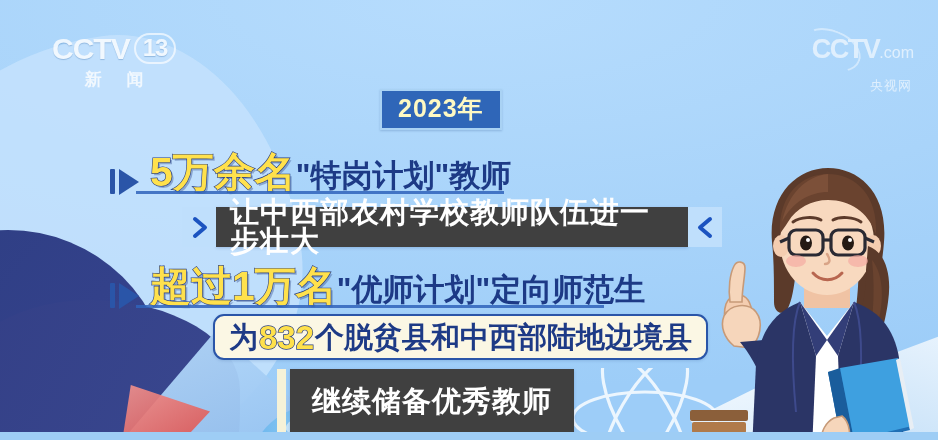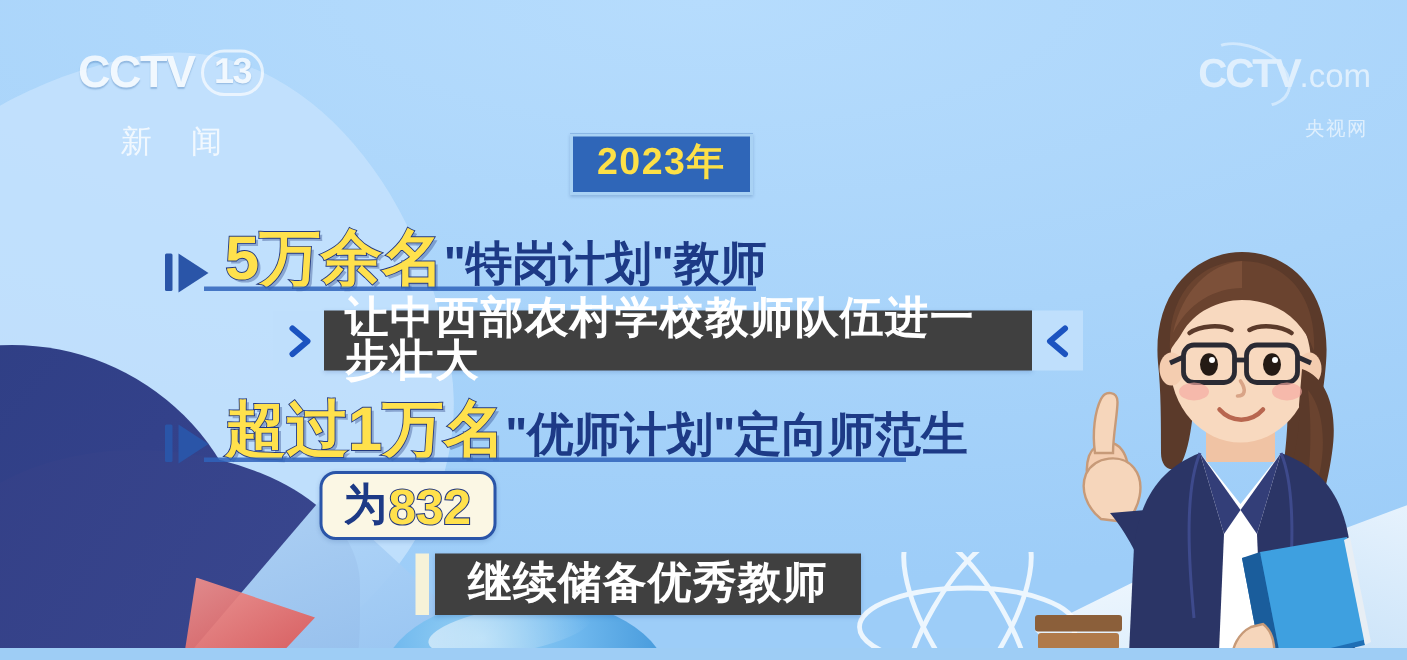--- a/index.html
+++ b/index.html
@@ -128,25 +128,25 @@
     display: inline-block;
     border: 2px solid rgba(255,255,255,.85);
     border-radius: 16px;
     padding: 0 7px 1px 7px;
     margin-left: 4px;
     font-size: 24px;
     line-height: 26px;
     vertical-align: 3px;
   }
   .cctv13 .row2 {
-    margin-top: 20px;
-    font-size: 21px;
+    margin-top: 7px;
+    font-size: 17px;
     letter-spacing: 10px;
     text-indent: 10px;
-    font-weight: normal;
+    font-weight: bold;
   }
   .cctv-com {
     position: absolute;
     right: 24px; top: 36px;
     color: #ffffff;
     opacity: .62;
     user-select: none;
     text-align: right;
   }
   .cctv-com .big {
@@ -156,21 +156,21 @@
     line-height: 26px;
   }
   .cctv-com .cn {
     position: absolute;
     right: 2px; top: -3px;
     font-size: 13px;
     letter-spacing: 1px;
     margin-top: 44px;
   }
   .cctv-com .dom {
-    font-size: 22px;
+    font-size: 16px;
     letter-spacing: 0px;
   }
   .cctv-com .swoosh {
     position: absolute;
     right: 52px; top: -6px;
     width: 58px; height: 36px;
     border: 2px solid rgba(255,255,255,.7);
     border-radius: 50%;
     border-left-color: transparent;
     border-bottom-color: transparent;
@@ -179,21 +179,21 @@
 
   
   .content { position: absolute; inset: 0; }
 
   .year-box {
     position: absolute;
     left: 380px; top: 89px;
     padding: 5px 16px 7px 16px;
     background: #2f66b8;
     border: 2px solid #a9d2f4;
-    color: #fde047;
+    color: #fef9c3;
     font-size: 25px;
     font-weight: bold;
     letter-spacing: 1px;
     line-height: 1;
     box-shadow: 0 1px 2px rgba(40,80,140,.25);
   }
 
   .line {
     position: absolute;
     white-space: nowrap;
@@ -372,23 +372,24 @@
     </div>
 
     <div class="line" style="left:110px; top:266px;">
       <span class="marker"><span class="bar"></span><span class="tri"></span></span><span class="hl">超过1万名</span><span class="navy">"优师计划"定向师范生</span>
     </div>
     <div class="underline" style="left:136px; top:305px; width:468px;"></div>
 
     <div class="cream-box" style="left:213px; top:314px; height:42px;">
       <span class="blue-t">为</span>
         <span class="num">832</span>
-    </div>
-
-    <div class="band" style="left:290px; top:369px; width:256px; height:41px; padding:0 14px; justify-content:center;">
+        <span class="blue-t">个脱贫县和中西部陆地边境县</span>
+    </div>
+
+    <div class="band" style="left:290px; top:369px; width:256px; height:41px; padding:12px 14px; justify-content:center;">
       <span class="accent-bar"></span>
       <span class="txt">继续储备优秀教师</span>
     </div>
 
   </div>
 
   <div class="teacher">
     <svg viewBox="0 0 250 300">
 
       <g>

